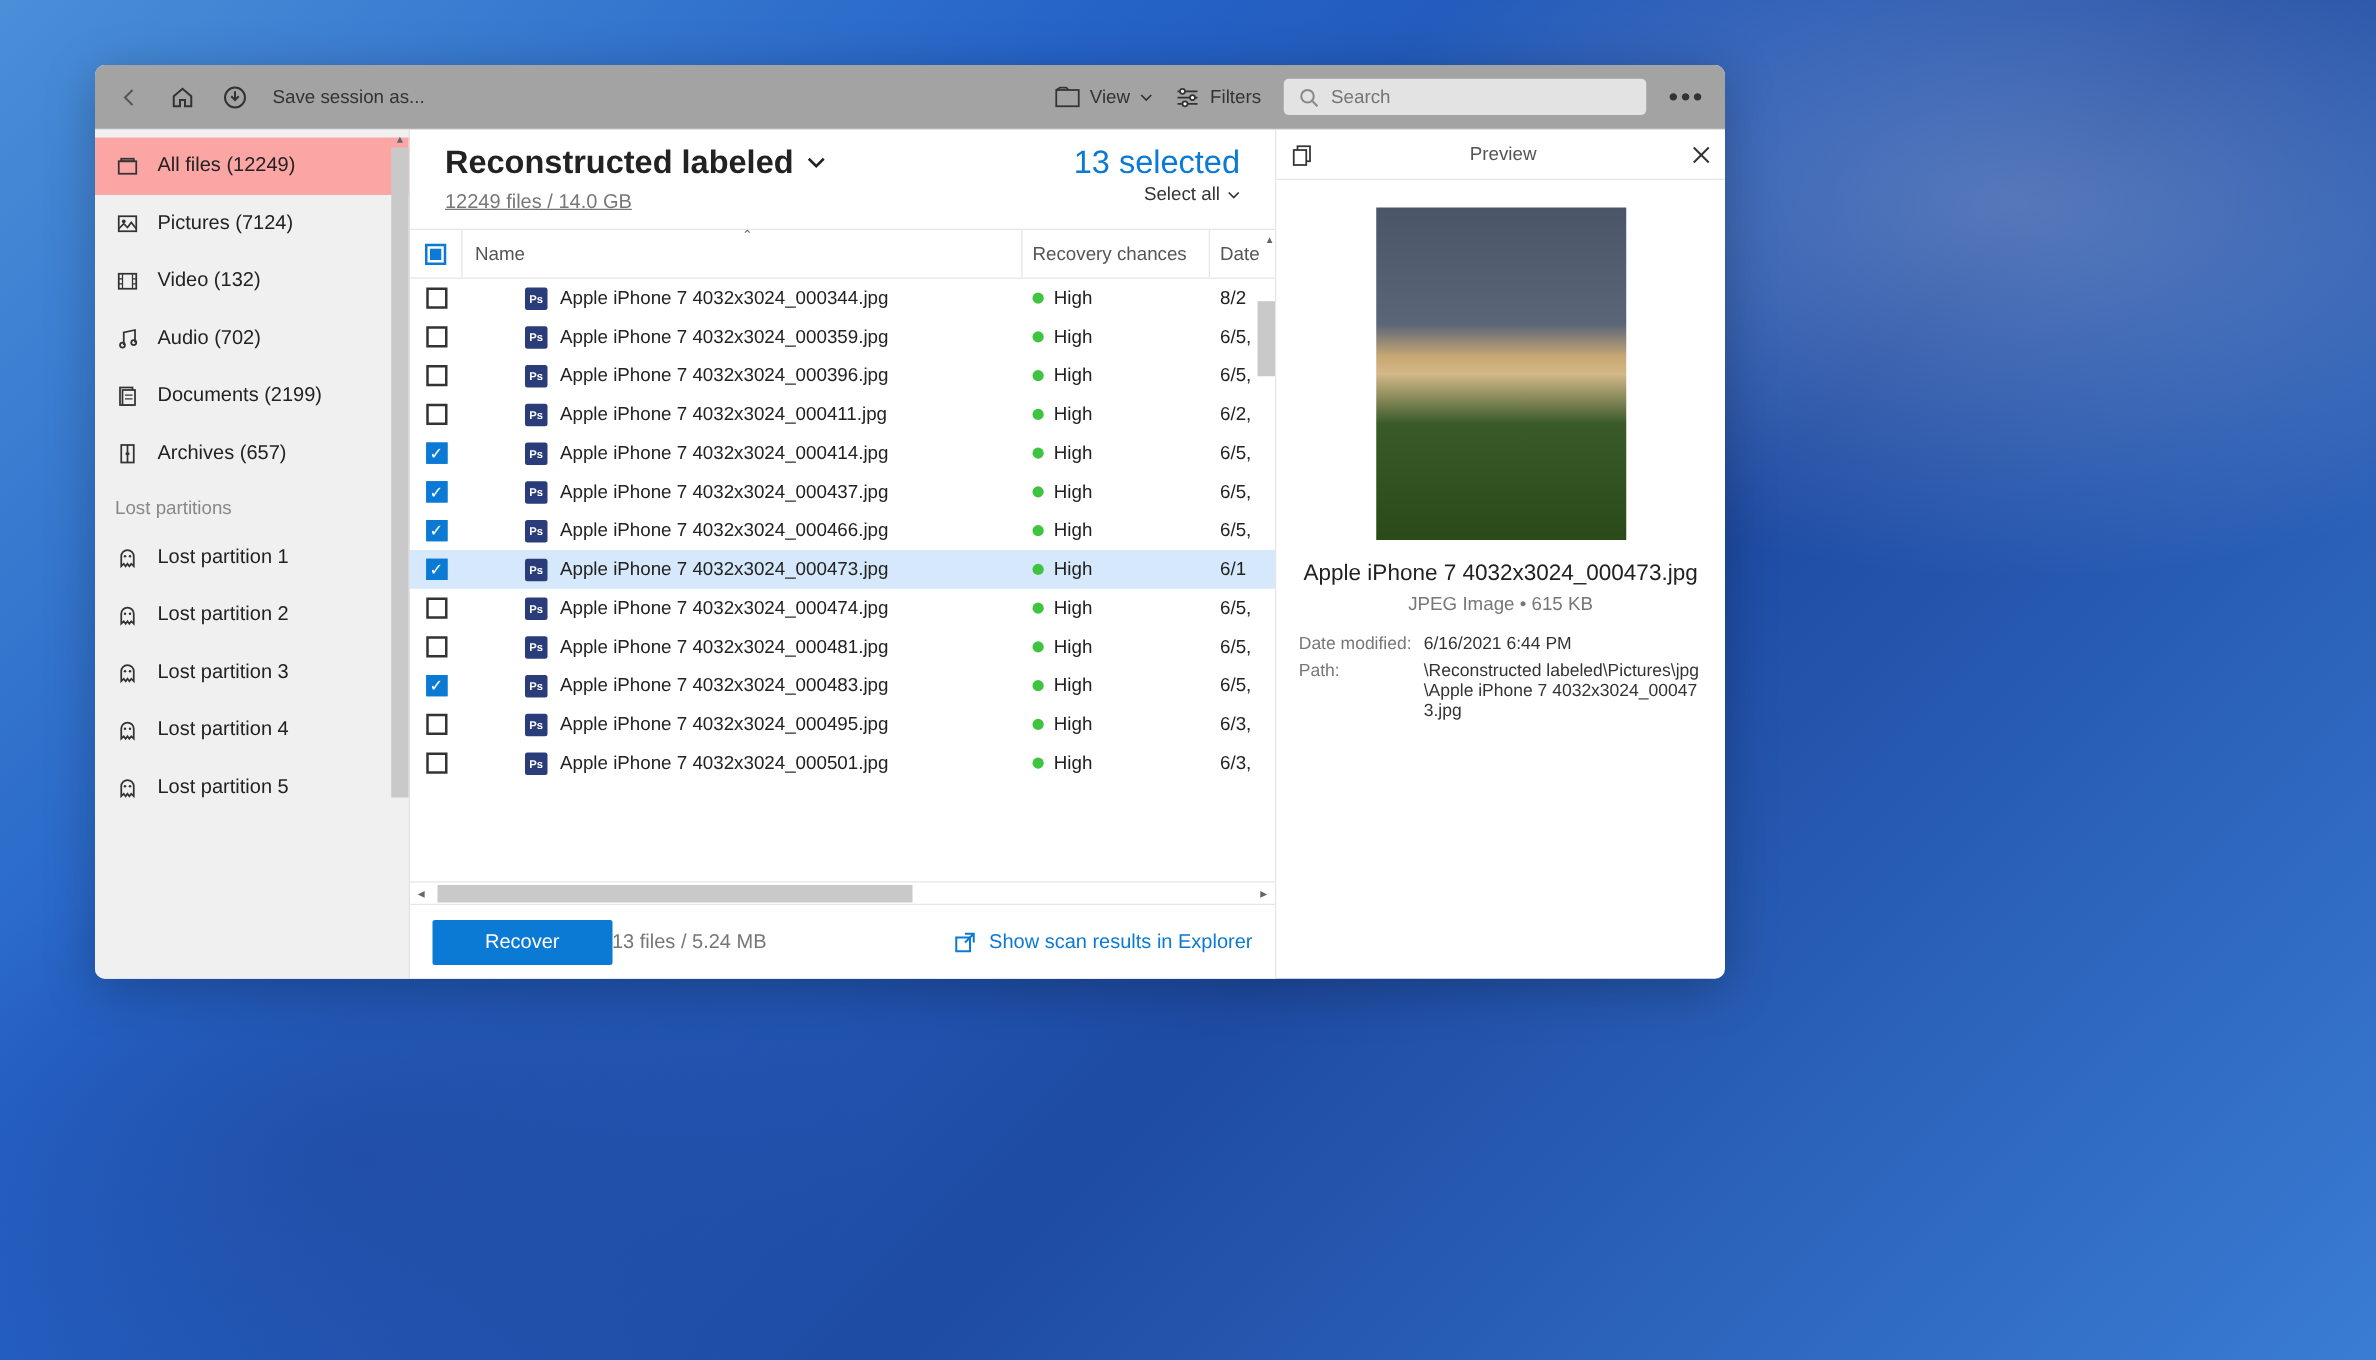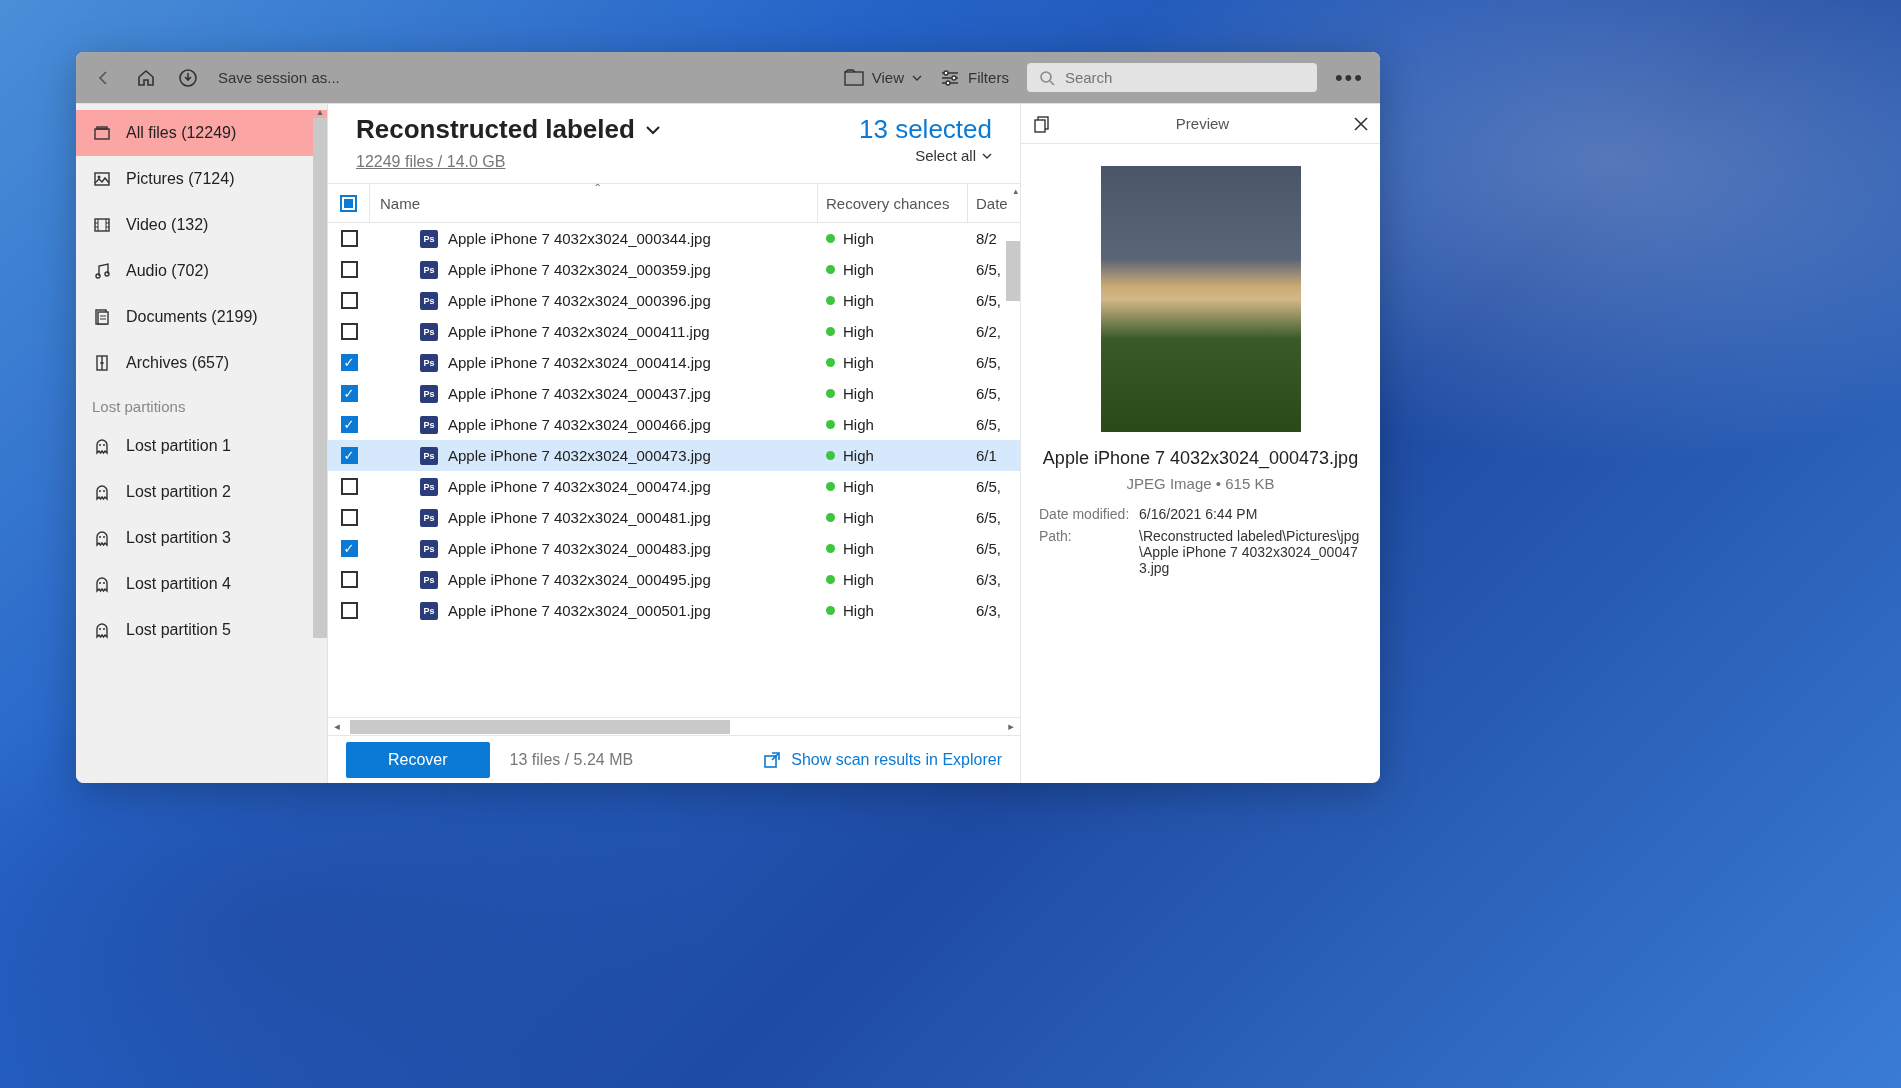--- a/index.html
+++ b/index.html
@@ -144,22 +144,22 @@
   .cb.mixed{background:#fff;border-color:#0a7ad4;display:flex;align-items:center;justify-content:center;}
   .cb.mixed::after{content:"";width:9px;height:9px;background:#0a7ad4;}
 
   .hscroll{height:18px;border-top:1px solid #e6e6e6;display:flex;align-items:center;position:relative;}
   .hscroll .left-ar,.hscroll .right-ar{width:18px;text-align:center;font-size:11px;color:#666;}
   .hscroll .thumb{position:absolute;left:22px;top:2px;height:14px;width:380px;background:#c9c9c9;}
 
   .vscroll-thumb{position:absolute;right:0;top:18px;width:14px;height:60px;background:#c9c9c9;}
 
   .footer {
-    height:48px;border-top:1px solid #e6e6e6;
-    display:flex;align-items:center;padding:0 18px;gap:20px;justify-content:space-between;
+    height:60px;border-top:1px solid #e6e6e6;
+    display:flex;align-items:center;padding:0 18px;justify-content:space-between;
   }
   .recover-btn{
     background:#0a7ad4;color:#fff;border:none;
     padding:9px 42px;font-size:16px;border-radius:2px;
   }
   .footer-text{color:#777;font-size:16px;}
   .footer .spacer{flex:1;}
   .footer-link{color:#0a7ad4;font-size:16px;display:flex;align-items:center;gap:10px;}
 
   .preview {

